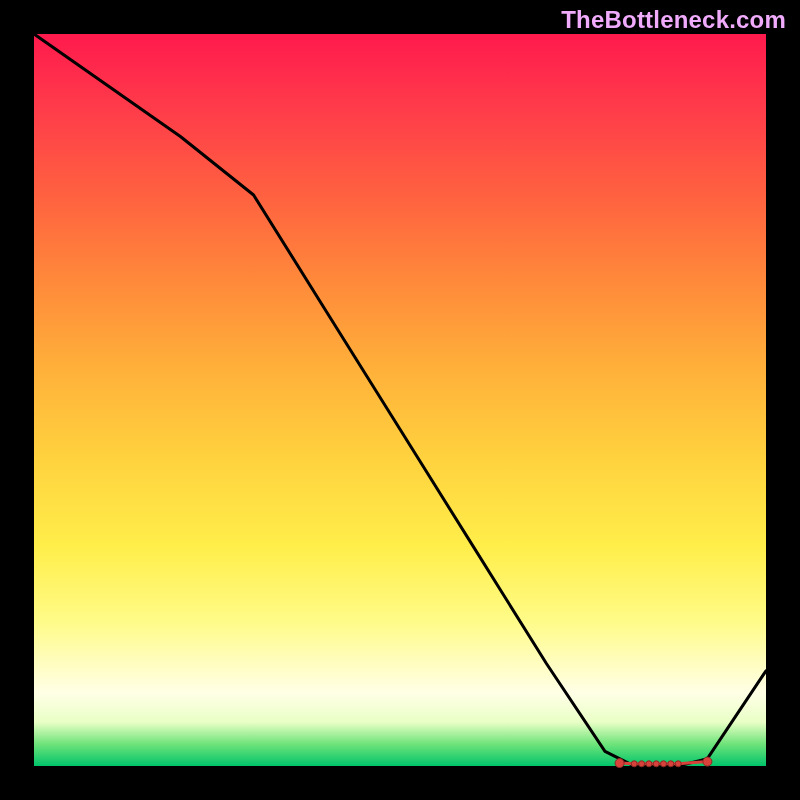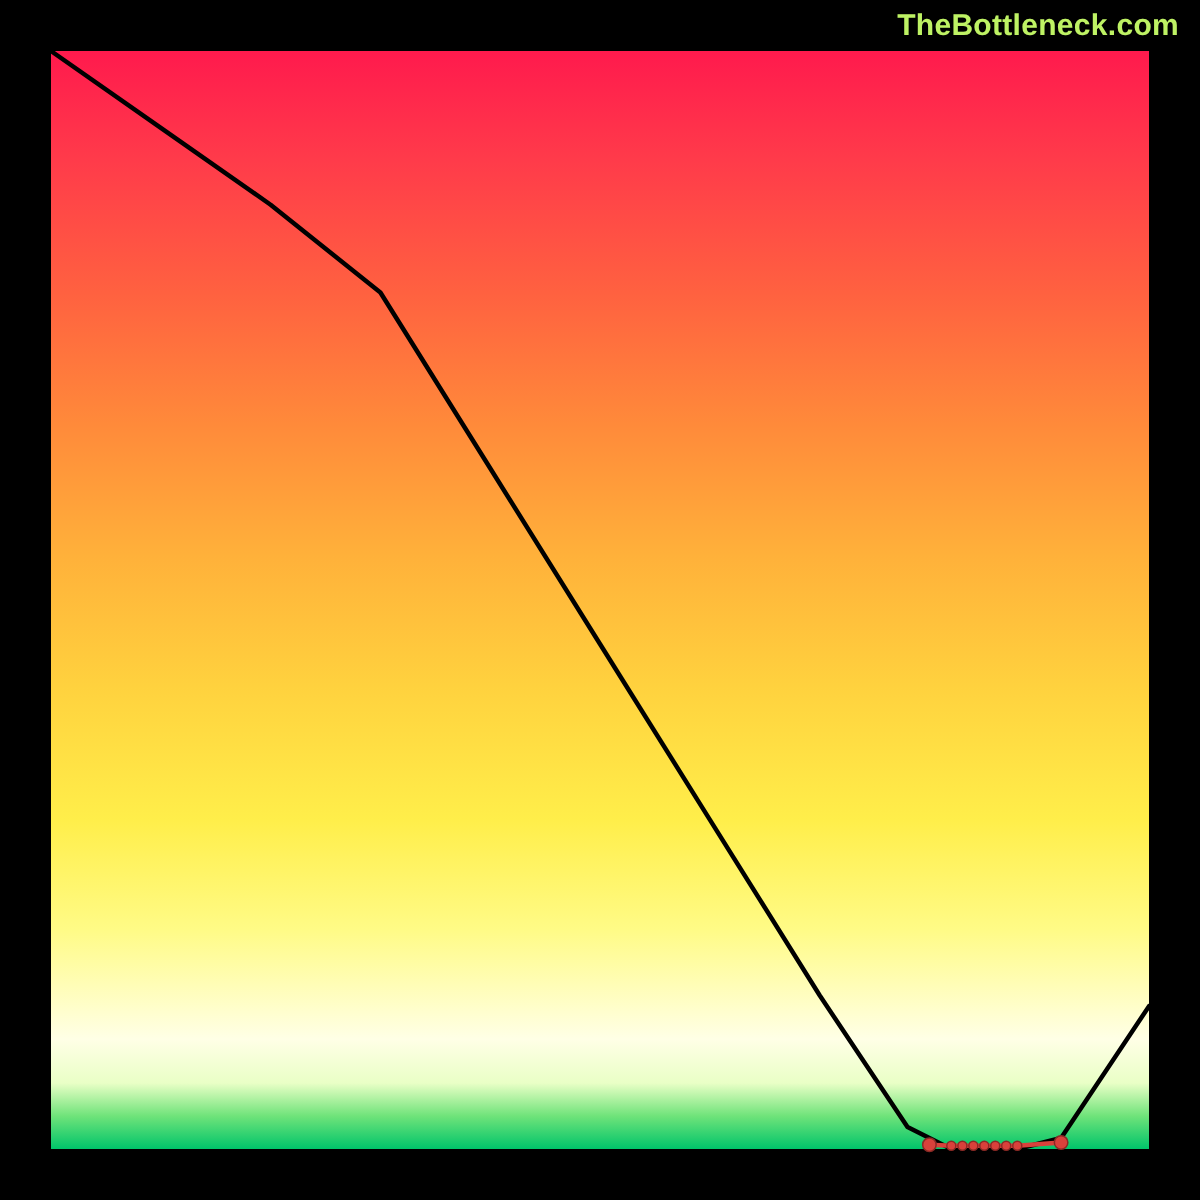--- a/index.html
+++ b/index.html
@@ -13,22 +13,22 @@
   }
   .wrap {
     position: relative;
     width: 800px;
     height: 800px;
   }
   .attribution {
     position: absolute;
     top: 6px;
     right: 14px;
-    color: #bef264;
-    font-size: 20px;
+    color: #f0abfc;
+    font-size: 24px;
     font-weight: 600;
     letter-spacing: 0.2px;
     user-select: text;
   }
   .plot-area {
     position: absolute;
     left: 34px;
     top: 34px;
     width: 732px;
     height: 732px;

